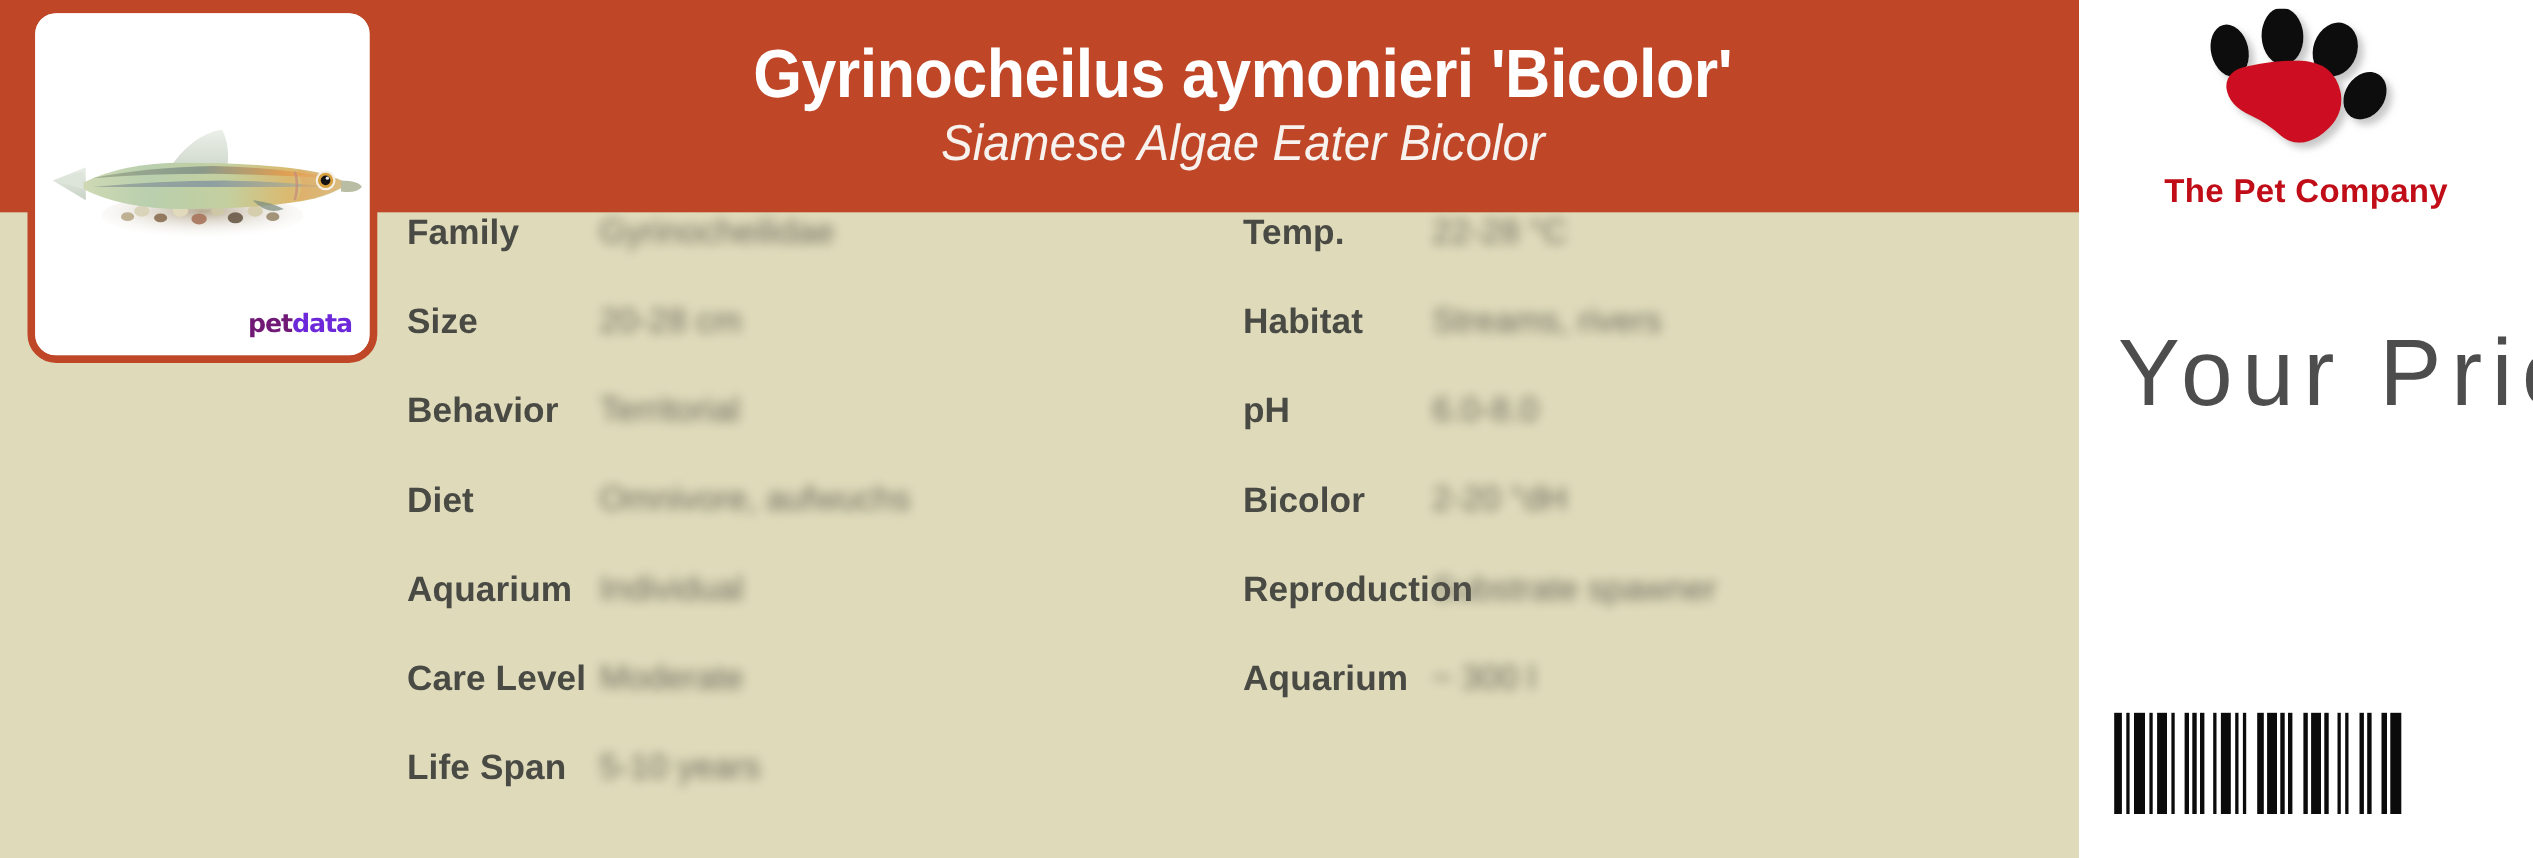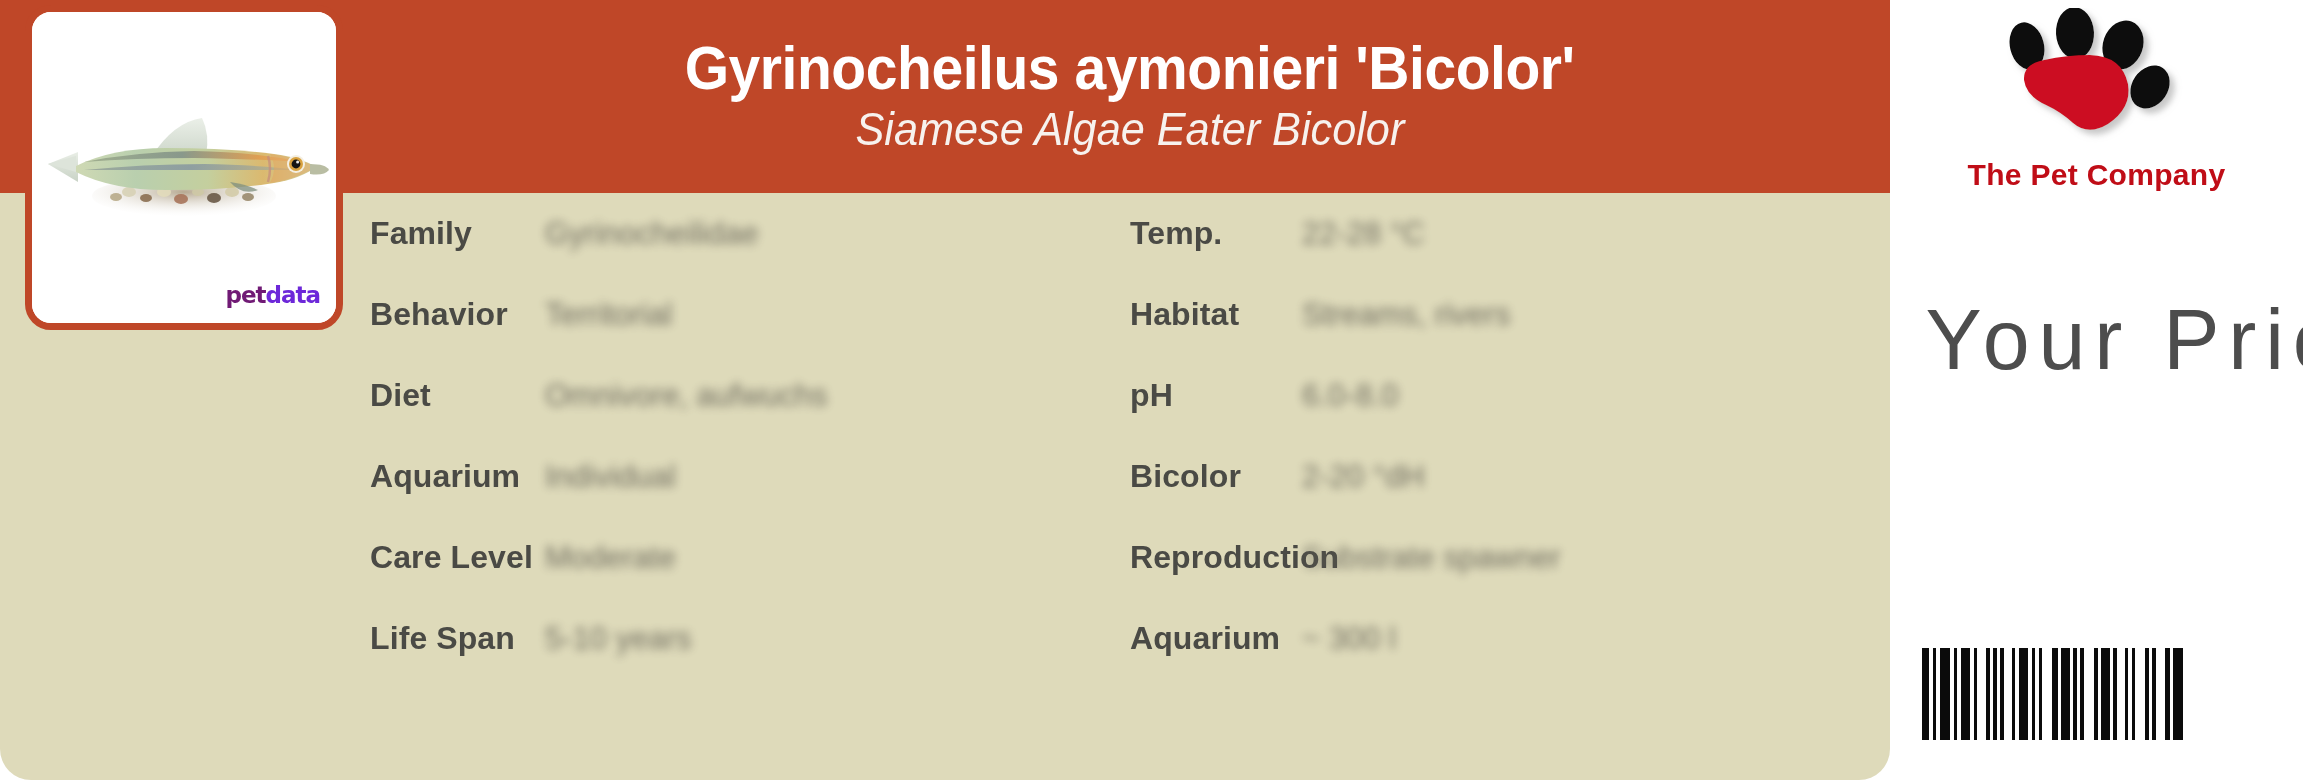--- a/index.html
+++ b/index.html
@@ -15,21 +15,20 @@
     width:2303px; height:780px;
     background:#ffffff;
   }
 
   
   .info-panel {
     position:absolute;
     left:0; top:0;
     width:1890px; height:780px;
     background:#dedaba;
-    border-radius:31px;
   }
 
   .title-bar {
     position:absolute;
     left:0; top:0;
     width:1890px; height:193px;
     background:#bf4728;
   }
 
   .title-text-wrap {
@@ -105,21 +104,20 @@
   }
 
   .spec-col { position:absolute; top:0; }
   .spec-col.left  { left:370px;  width:740px; }
   .spec-col.right { left:1130px; width:740px; }
 
   .spec-row {
     position:relative;
     height:81px;
     display:flex;
-    align-items:center;
   }
 
   .spec-label {
     font-size:32px;
     font-weight:bold;
     color:#4a4a45;
     letter-spacing:0.1px;
     white-space:nowrap;
   }
   .spec-col.left  .spec-label { width:175px; }
@@ -202,20 +200,24 @@
         <div class="common-name">Siamese Algae Eater Bicolor</div>
       </div>
     </div>
 
     <div class="spec-grid">
 
       <div class="spec-col left">
         <div class="spec-row">
           <span class="spec-label">Family</span>
           <span class="spec-value">Gyrinocheilidae</span>
+        </div>
+        <div class="spec-row">
+          <span class="spec-label">Size</span>
+          <span class="spec-value">20-28 cm</span>
         </div>
         <div class="spec-row">
           <span class="spec-label">Behavior</span>
           <span class="spec-value">Territorial</span>
         </div>
         <div class="spec-row">
           <span class="spec-label">Diet</span>
           <span class="spec-value">Omnivore, aufwuchs</span>
         </div>
         <div class="spec-row">

